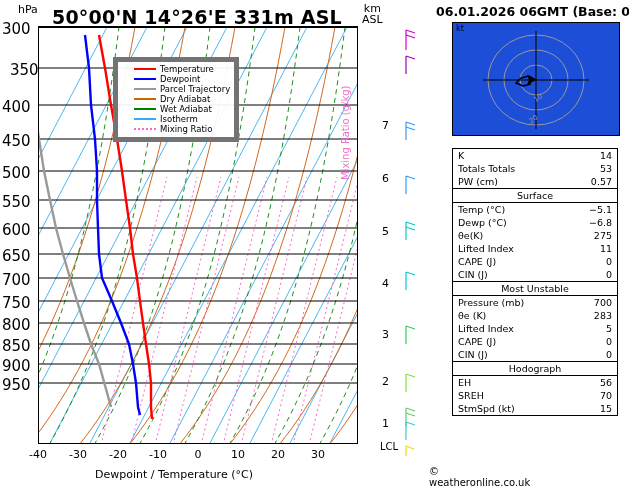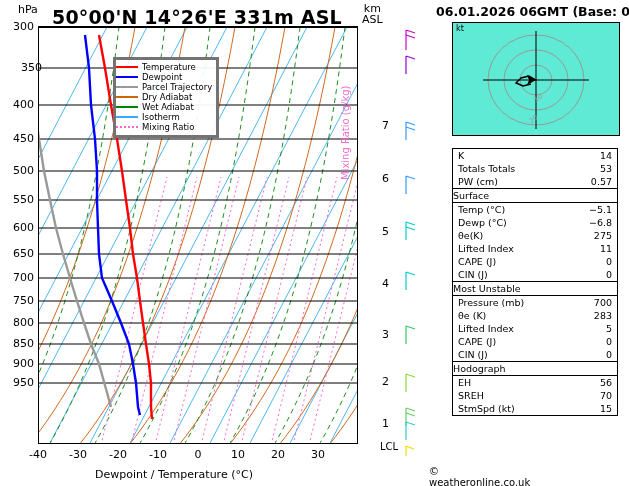--- a/index.html
+++ b/index.html
@@ -8,41 +8,41 @@
 
   
   .skew-wrap{position:absolute;left:0;top:0;width:430px;height:486px;}
   .hpa-lbl{position:absolute;left:18px;top:3px;font-size:11px;color:#000;}
   .title{position:absolute;left:52px;top:6px;font-size:19px;font-weight:bold;color:#000;letter-spacing:.2px;}
   .km-lbl{position:absolute;left:362px;top:3px;font-size:11px;color:#000;text-align:center;line-height:11px;}
 
   .plot{position:absolute;left:38px;top:26px;width:320px;height:418px;border:1px solid #000;box-sizing:border-box;overflow:hidden;background:#fff;}
   .plot svg{position:absolute;left:0;top:0;}
 
-  .ytick{position:absolute;right:auto;font-size:11px;color:#000;text-align:right;width:32px;}
+  .ytick{position:absolute;right:auto;font-size:15px;color:#000;text-align:left;width:32px;}
   .xtick{position:absolute;font-size:11px;color:#000;text-align:center;width:34px;}
   .xaxis-title{position:absolute;left:95px;top:468px;font-size:11px;color:#000;}
   .rtick{position:absolute;font-size:11px;color:#000;}
   .lcl{position:absolute;font-size:10px;color:#000;}
 
   
-  .legend{position:absolute;left:74px;top:30px;background:rgba(255,255,255,.93);border:3px solid #737373;padding:2px 4px 3px 0;}
+  .legend{position:absolute;left:74px;top:30px;background:rgba(255,255,255,.93);border:5px solid #737373;padding:2px 4px 3px 16px;}
   .legend .row{display:flex;align-items:center;height:10px;margin:0;}
   .legend .sw{width:22px;height:0;border-top-width:2px;border-top-style:solid;margin-right:4px;}
   .legend .lab{font-size:8.5px;color:#000;line-height:9px;white-space:nowrap;}
 
   .mix-label{position:absolute;left:340px;top:180px;transform:rotate(-90deg);transform-origin:0 0;font-size:10px;color:#f06ec8;white-space:nowrap;}
 
   
   .rtitle{position:absolute;left:436px;top:4px;font-size:12.5px;font-weight:bold;color:#000;white-space:nowrap;}
-  .hodo{position:absolute;left:452px;top:22px;width:166px;height:112px;border:1px solid #000;background:#5eead4;}
+  .hodo{position:absolute;left:452px;top:22px;width:166px;height:112px;border:1px solid #000;background:#1d4ed8;}
   .hodo .kt{position:absolute;left:3px;top:1px;font-size:8px;color:#000;}
   .tbl{position:absolute;left:452px;top:148px;width:166px;border:1px solid #000;background:#fff;box-sizing:border-box;font-size:9.5px;color:#000;}
   .tbl .line{display:flex;justify-content:space-between;padding:0 5px;height:13px;line-height:13px;}
-  .tbl .hdr{text-align:left;display:block;height:13px;line-height:13px;border-top:1px solid #000;border-bottom:1px solid #000;font-size:9.5px;}
+  .tbl .hdr{text-align:center;display:block;height:13px;line-height:13px;border-top:1px solid #000;border-bottom:1px solid #000;font-size:9.5px;}
   .credit{position:absolute;left:429px;top:466px;font-size:10px;color:#000;}
 </style>
 </head>
 <body>
 
 <div class="root">
 
   <div class="skew-wrap">
 
     <div class="hpa-lbl">hPa</div>

